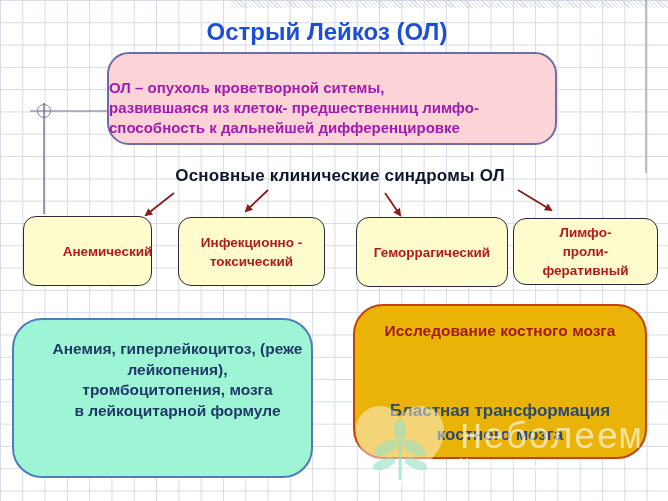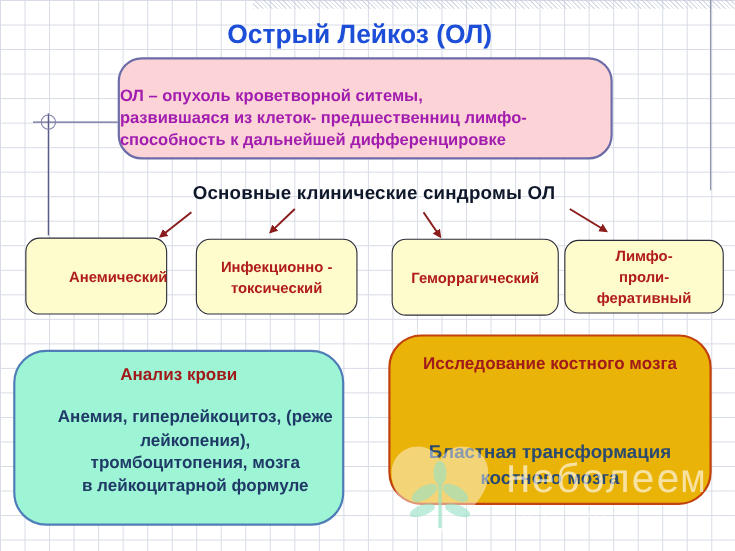--- a/index.html
+++ b/index.html
@@ -120,21 +120,20 @@
 <div class="abs synd s3">
   <span>Геморрагический</span>
 </div>
 <div class="abs synd s4">
   <span>Лимфо-</span>
   <span>проли-</span>
   <span>феративный</span>
 </div>
 
 <div class="abs teal teal-left">
-  <div class="teal-head">Анализ крови</div>
   <div class="teal-body">
     <div>Анемия, гиперлейкоцитоз, (реже</div>
     <div>лейкопения),</div>
     <div>тромбоцитопения, мозга</div>
     <div>в лейкоцитарной формуле</div>
   </div>
 </div>
 
 <div class="abs teal teal-right">
   <div class="teal-head">Исследование костного мозга</div>

